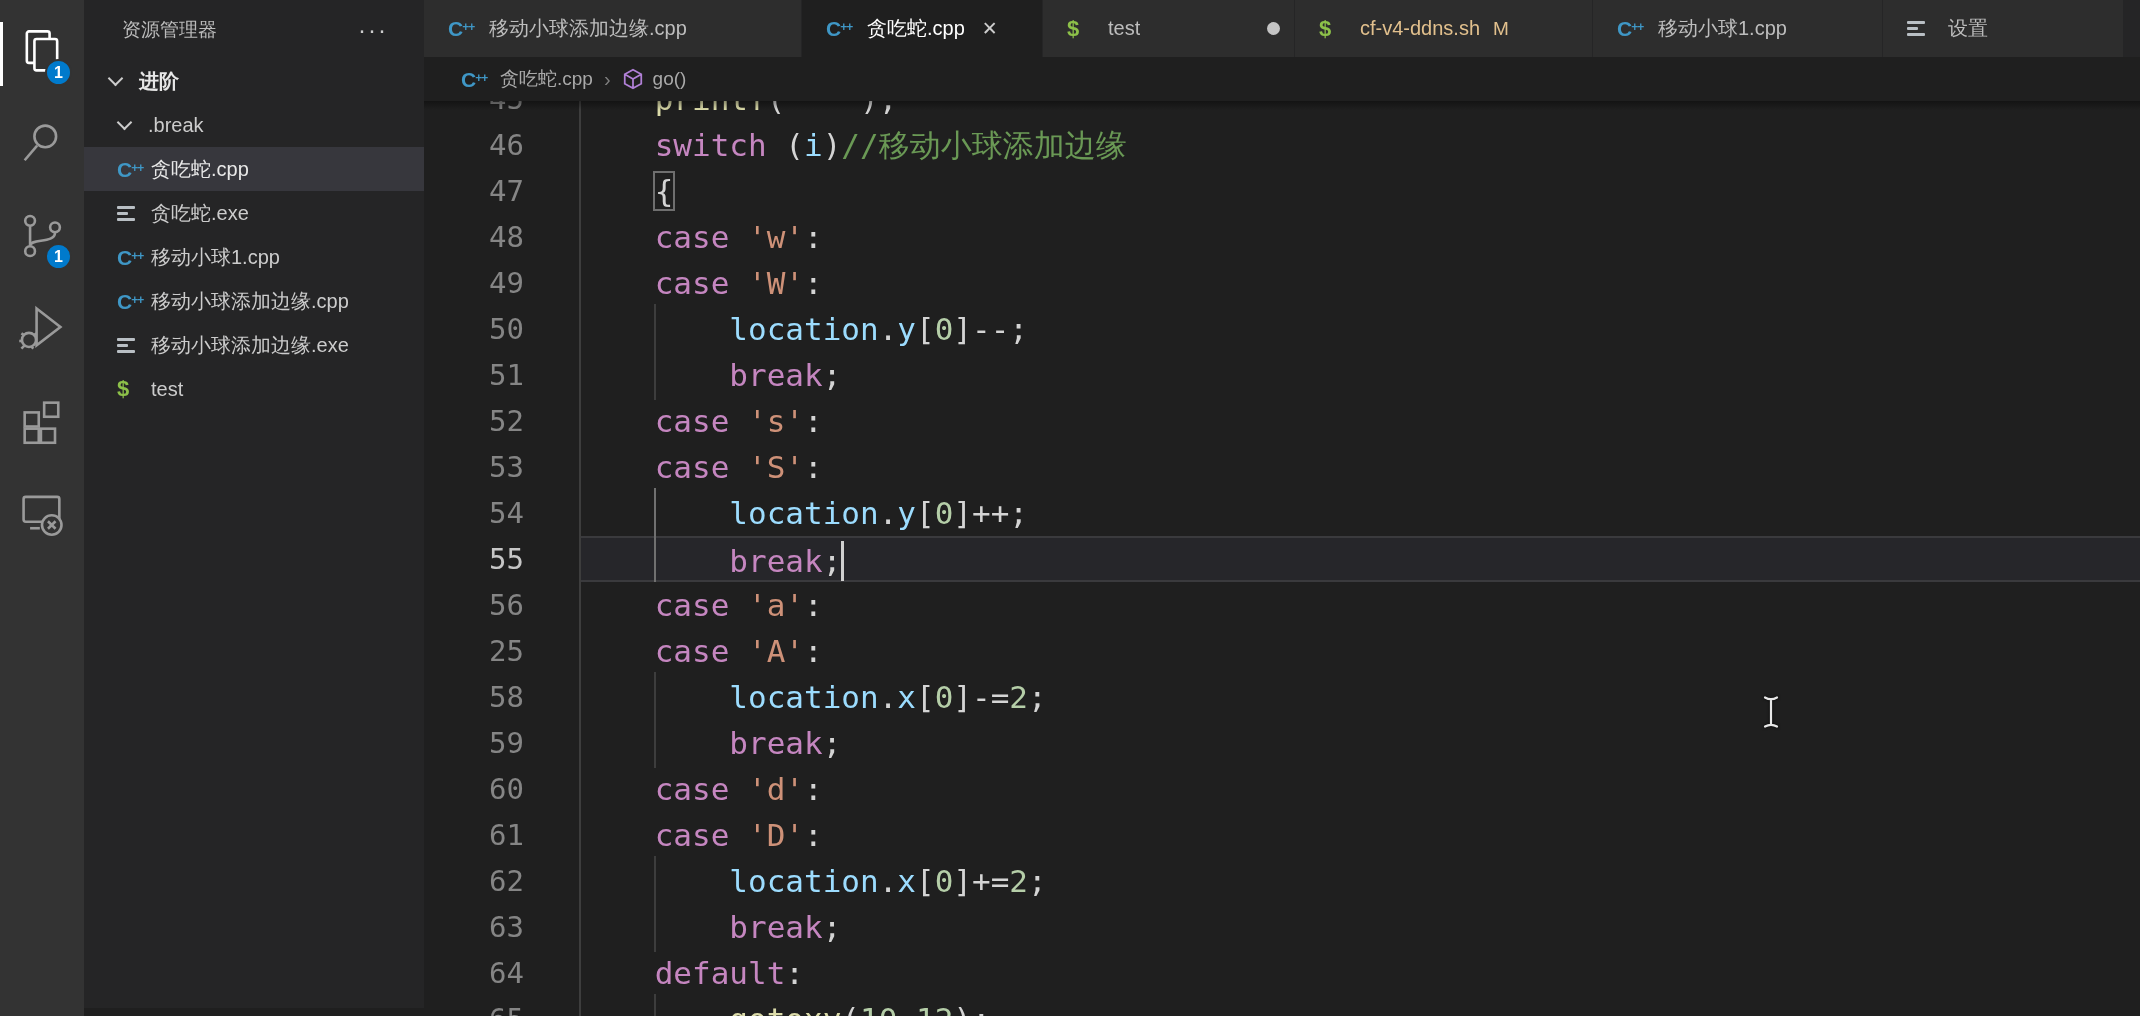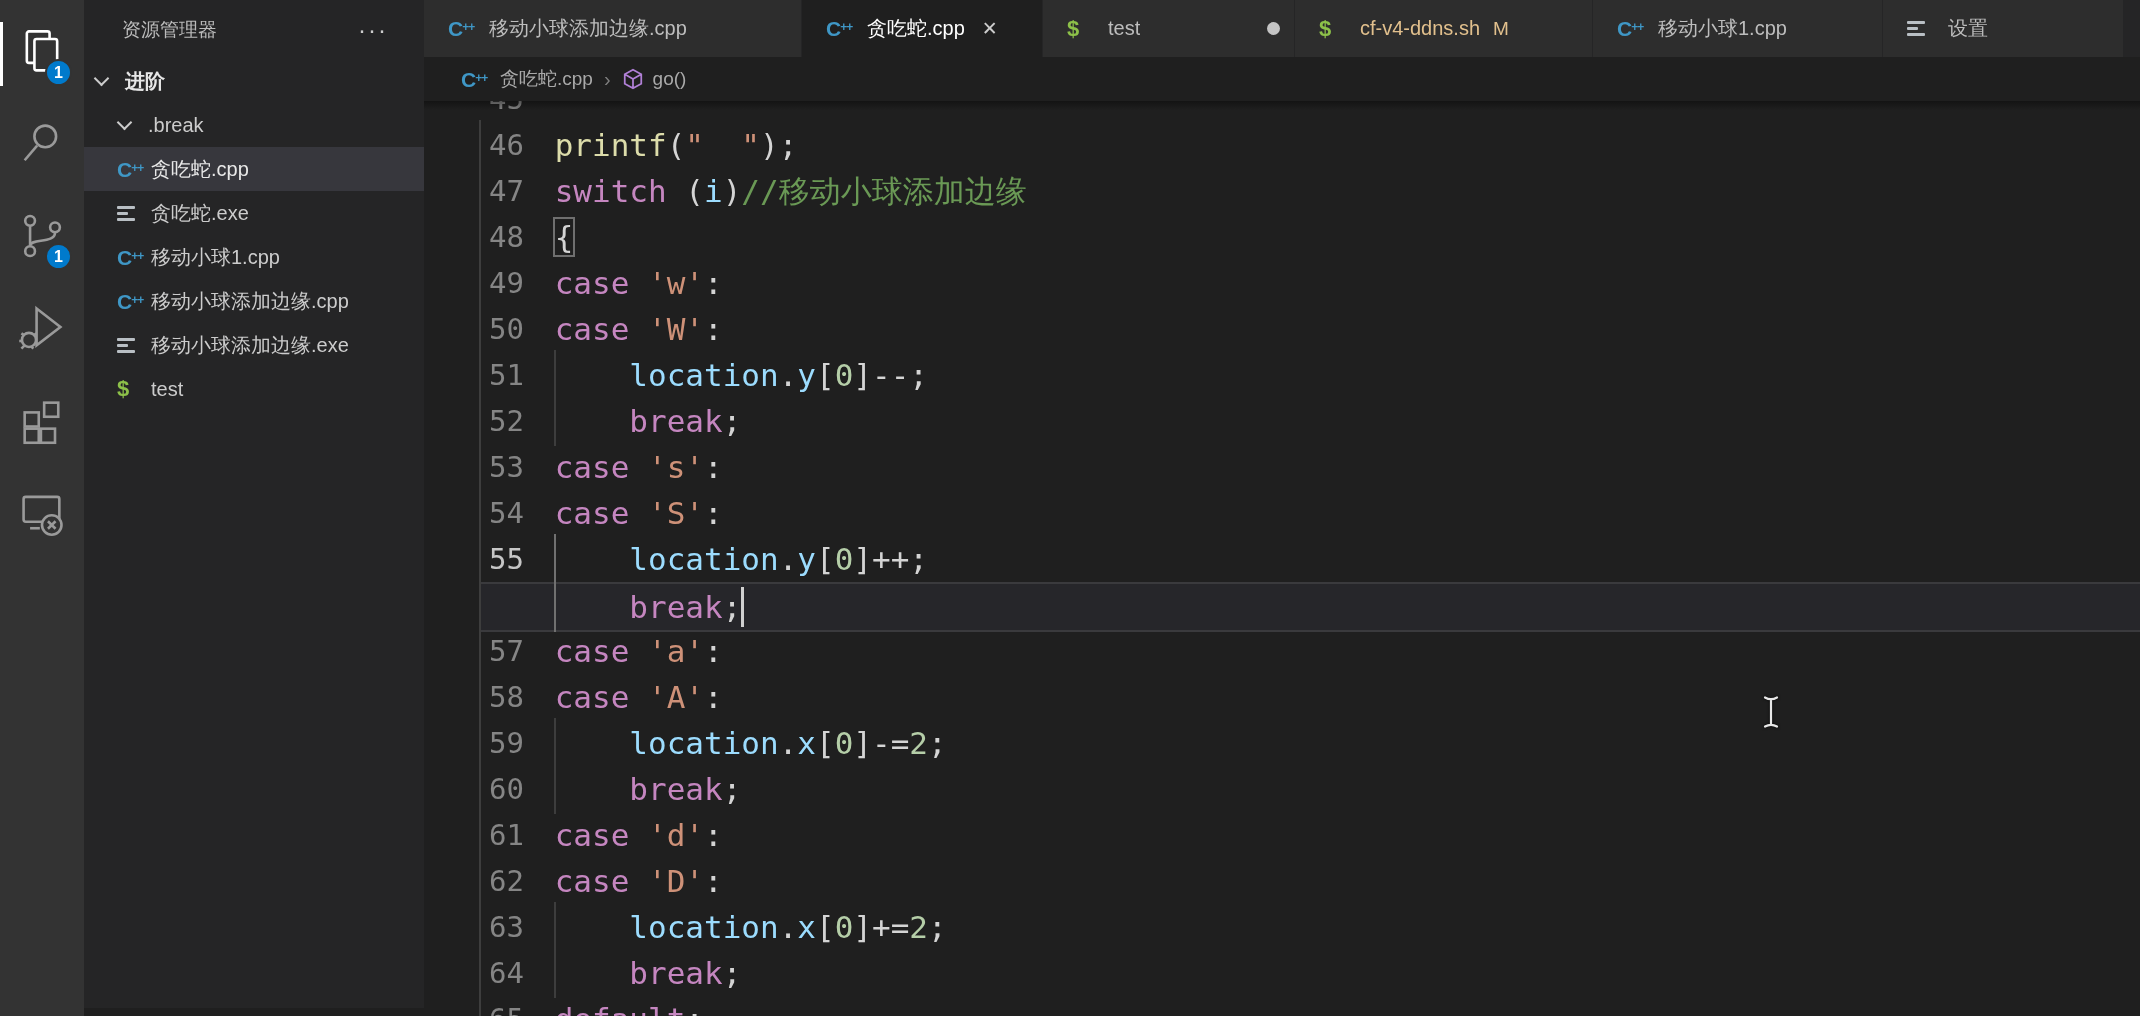--- a/index.html
+++ b/index.html
@@ -37,21 +37,21 @@
   #sidebar-header {
     height:59px; display:flex; align-items:center; padding:0 36px 0 38px;
     font-size:19px; color:#bbbbbb;
   }
   #sidebar-header .spacer { flex:1; }
   #more-actions { font-size:24px; letter-spacing:2px; color:#cccccc; line-height:10px; }
   .tree-row {
     height:44px; display:flex; align-items:center; font-size:20px; color:#cccccc;
     white-space:nowrap; overflow:hidden;
   }
-  .tree-row.root { padding-left:10px; font-weight:700; color:#e7e7e7; }
+  .tree-row.root { padding-left:24px; font-weight:700; color:#e7e7e7; }
   .tree-row.child { padding-left:33px; }
   .tree-row.selected { background:#37373D; color:#e8e8e8; }
   .chev {
     width:11px; height:11px; border-right:2px solid #cccccc; border-bottom:2px solid #cccccc;
     transform:rotate(45deg); margin:-6px 14px 0 2px; flex:none;
   }
   .tree-label { margin-left:4px; }
   
   .fic { width:30px; flex:none; display:inline-flex; align-items:center; justify-content:flex-start; }
   .cpp-icon { color:#3f97c6; font-weight:700; font-size:21px; line-height:1; white-space:nowrap; }
@@ -83,21 +83,21 @@
   #breadcrumbs .sep { color:#7f7f7f; font-size:20px; margin:0 2px; }
   .cube-icon svg { width:22px; height:22px; display:block; }
   
   #editor-body { position:relative; flex:1; overflow:hidden; background:#1f1f1f; }
   #editor-body::before {
     content:""; position:absolute; left:0; right:0; top:0; height:9px; z-index:6; pointer-events:none;
     background:linear-gradient(rgba(0,0,0,0.38), rgba(0,0,0,0));
   }
   #code-lines { margin-top:-25px; font-family:"DejaVu Sans Mono","Liberation Mono",monospace;
     font-size:31px; line-height:46px; font-variant-ligatures:none; }
-  .row { display:flex; height:46px; white-space:pre;flex-direction:column; }
+  .row { display:flex; height:46px; white-space:pre; }
   .gutter { width:100px; flex:none; text-align:right; color:#858585; font-size:29px; }
   .row.current .gutter { color:#c6c6c6; }
   .codeln { position:relative; flex:1; margin-left:56px; }
   .row.current .codeln { background:#26262a; border-top:2px solid #3a3a3d; border-bottom:2px solid #3a3a3d; }
   .guide { position:absolute; top:-2px; bottom:-2px; width:2px; background:#3d3d3d; z-index:0; }
   .guide.g-active { background:#707070; }
   .tok { position:relative; z-index:1; }
   .tok.box { outline:2px solid #6f6f6f; outline-offset:0px; }
   .c-kw  { color:#C586C0; } .c-str { color:#CE9178; } .c-var { color:#9CDCFE; }
   .c-num { color:#B5CEA8; } .c-fn  { color:#DCDCAA; } .c-op  { color:#D4D4D4; }
@@ -294,21 +294,21 @@
           <div class="row"><span class="gutter">47</span><span class="codeln"><i class="guide" style="left: -1px;"></i><span class="tok ">    </span><span class="tok c-op box">{</span></span></div>
           <div class="row"><span class="gutter">48</span><span class="codeln"><i class="guide" style="left: -1px;"></i><span class="tok ">    </span><span class="tok c-kw">case</span><span class="tok "> </span><span class="tok c-str">'w'</span><span class="tok c-op">:</span></span></div>
           <div class="row"><span class="gutter">49</span><span class="codeln"><i class="guide" style="left: -1px;"></i><span class="tok ">    </span><span class="tok c-kw">case</span><span class="tok "> </span><span class="tok c-str">'W'</span><span class="tok c-op">:</span></span></div>
           <div class="row"><span class="gutter">50</span><span class="codeln"><i class="guide" style="left: -1px;"></i><i class="guide" style="left: 73.64px;"></i><span class="tok ">        </span><span class="tok c-var">location</span><span class="tok c-op">.</span><span class="tok c-var">y</span><span class="tok c-op">[</span><span class="tok c-num">0</span><span class="tok c-op">]</span><span class="tok c-op">--</span><span class="tok c-op">;</span></span></div>
           <div class="row"><span class="gutter">51</span><span class="codeln"><i class="guide" style="left: -1px;"></i><i class="guide" style="left: 73.64px;"></i><span class="tok ">        </span><span class="tok c-kw">break</span><span class="tok c-op">;</span></span></div>
           <div class="row"><span class="gutter">52</span><span class="codeln"><i class="guide" style="left: -1px;"></i><span class="tok ">    </span><span class="tok c-kw">case</span><span class="tok "> </span><span class="tok c-str">'s'</span><span class="tok c-op">:</span></span></div>
           <div class="row"><span class="gutter">53</span><span class="codeln"><i class="guide" style="left: -1px;"></i><span class="tok ">    </span><span class="tok c-kw">case</span><span class="tok "> </span><span class="tok c-str">'S'</span><span class="tok c-op">:</span></span></div>
           <div class="row"><span class="gutter">54</span><span class="codeln"><i class="guide" style="left: -1px;"></i><i class="guide g-active" style="left: 73.64px;"></i><span class="tok ">        </span><span class="tok c-var">location</span><span class="tok c-op">.</span><span class="tok c-var">y</span><span class="tok c-op">[</span><span class="tok c-num">0</span><span class="tok c-op">]</span><span class="tok c-op">++</span><span class="tok c-op">;</span></span></div>
           <div class="row current"><span class="gutter">55</span><span class="codeln"><i class="guide" style="left: -1px;"></i><i class="guide g-active" style="left: 73.64px;"></i><span class="tok ">        </span><span class="tok c-kw">break</span><span class="tok c-op">;</span><span id="caret" style="left: 261.24px; top: 3px; height: 40px;"></span></span></div>
           <div class="row"><span class="gutter">56</span><span class="codeln"><i class="guide" style="left: -1px;"></i><span class="tok ">    </span><span class="tok c-kw">case</span><span class="tok "> </span><span class="tok c-str">'a'</span><span class="tok c-op">:</span></span></div>
-          <div class="row"><span class="gutter">57</span><span class="codeln"><i class="guide" style="left: -1px;"></i><span class="tok ">    </span><span class="tok c-kw">case</span><span class="tok "> </span><span class="tok c-str">'A'</span><span class="tok c-op">:</span></span></div>
+          <div class="row"><span class="gutter">25</span><span class="codeln"><i class="guide" style="left: -1px;"></i><span class="tok ">    </span><span class="tok c-kw">case</span><span class="tok "> </span><span class="tok c-str">'A'</span><span class="tok c-op">:</span></span></div>
           <div class="row"><span class="gutter">58</span><span class="codeln"><i class="guide" style="left: -1px;"></i><i class="guide" style="left: 73.64px;"></i><span class="tok ">        </span><span class="tok c-var">location</span><span class="tok c-op">.</span><span class="tok c-var">x</span><span class="tok c-op">[</span><span class="tok c-num">0</span><span class="tok c-op">]</span><span class="tok c-op">-=</span><span class="tok c-num">2</span><span class="tok c-op">;</span></span></div>
           <div class="row"><span class="gutter">59</span><span class="codeln"><i class="guide" style="left: -1px;"></i><i class="guide" style="left: 73.64px;"></i><span class="tok ">        </span><span class="tok c-kw">break</span><span class="tok c-op">;</span></span></div>
           <div class="row"><span class="gutter">60</span><span class="codeln"><i class="guide" style="left: -1px;"></i><span class="tok ">    </span><span class="tok c-kw">case</span><span class="tok "> </span><span class="tok c-str">'d'</span><span class="tok c-op">:</span></span></div>
           <div class="row"><span class="gutter">61</span><span class="codeln"><i class="guide" style="left: -1px;"></i><span class="tok ">    </span><span class="tok c-kw">case</span><span class="tok "> </span><span class="tok c-str">'D'</span><span class="tok c-op">:</span></span></div>
           <div class="row"><span class="gutter">62</span><span class="codeln"><i class="guide" style="left: -1px;"></i><i class="guide" style="left: 73.64px;"></i><span class="tok ">        </span><span class="tok c-var">location</span><span class="tok c-op">.</span><span class="tok c-var">x</span><span class="tok c-op">[</span><span class="tok c-num">0</span><span class="tok c-op">]</span><span class="tok c-op">+=</span><span class="tok c-num">2</span><span class="tok c-op">;</span></span></div>
           <div class="row"><span class="gutter">63</span><span class="codeln"><i class="guide" style="left: -1px;"></i><i class="guide" style="left: 73.64px;"></i><span class="tok ">        </span><span class="tok c-kw">break</span><span class="tok c-op">;</span></span></div>
           <div class="row"><span class="gutter">64</span><span class="codeln"><i class="guide" style="left: -1px;"></i><span class="tok ">    </span><span class="tok c-kw">default</span><span class="tok c-op">:</span></span></div>
           <div class="row"><span class="gutter">65</span><span class="codeln"><i class="guide" style="left: -1px;"></i><i class="guide" style="left: 73.64px;"></i><span class="tok ">        </span><span class="tok c-fn">gotoxy</span><span class="tok c-op">(</span><span class="tok c-num">10</span><span class="tok c-op">,</span><span class="tok c-num">12</span><span class="tok c-op">)</span><span class="tok c-op">;</span></span></div>
         </div>
     </div>

